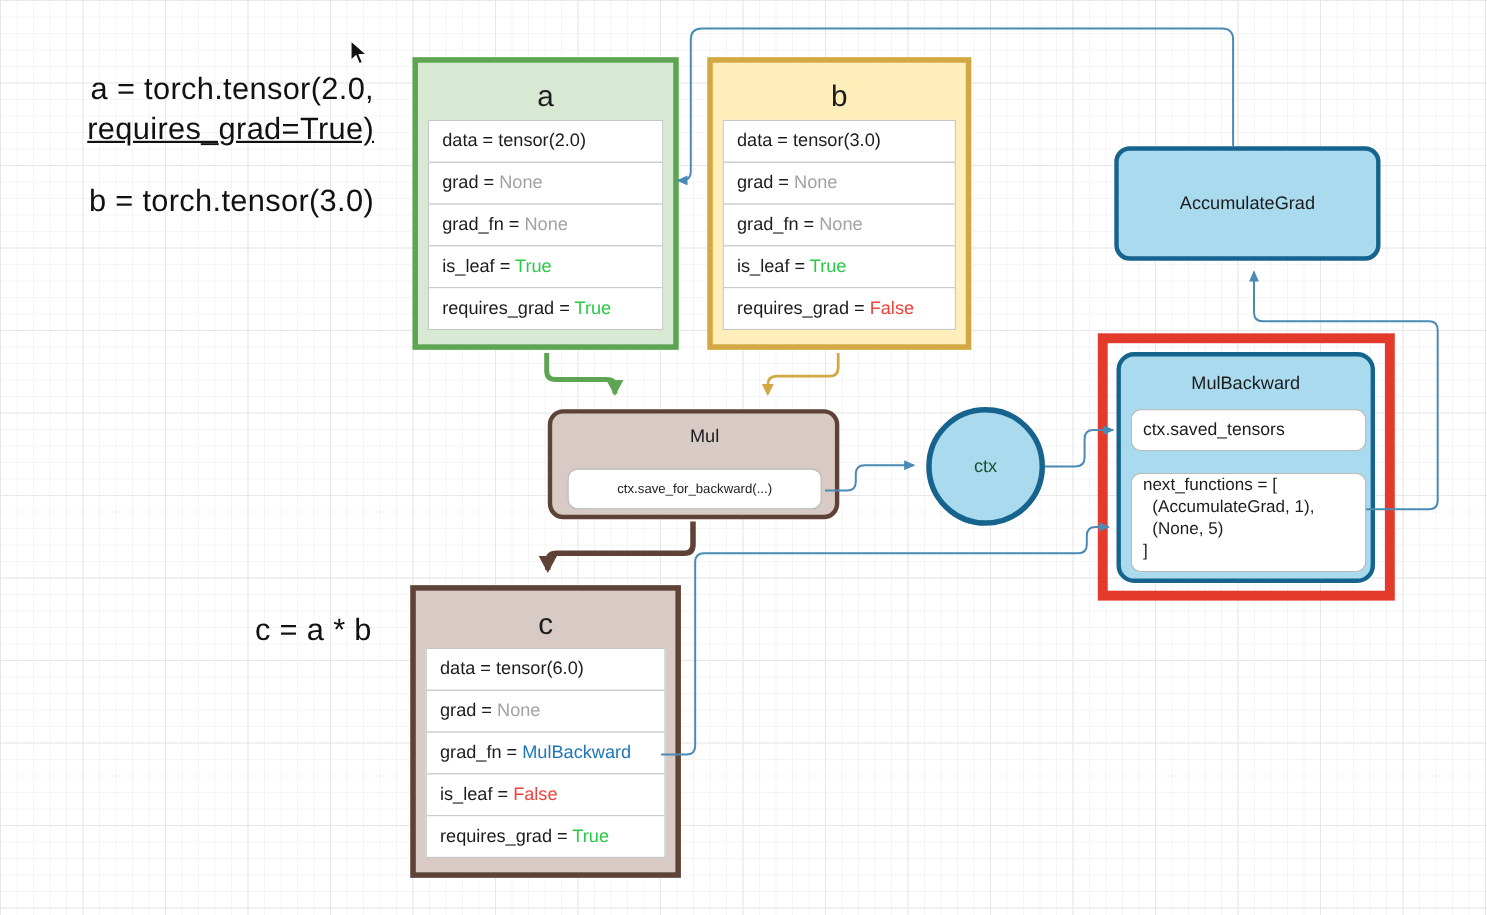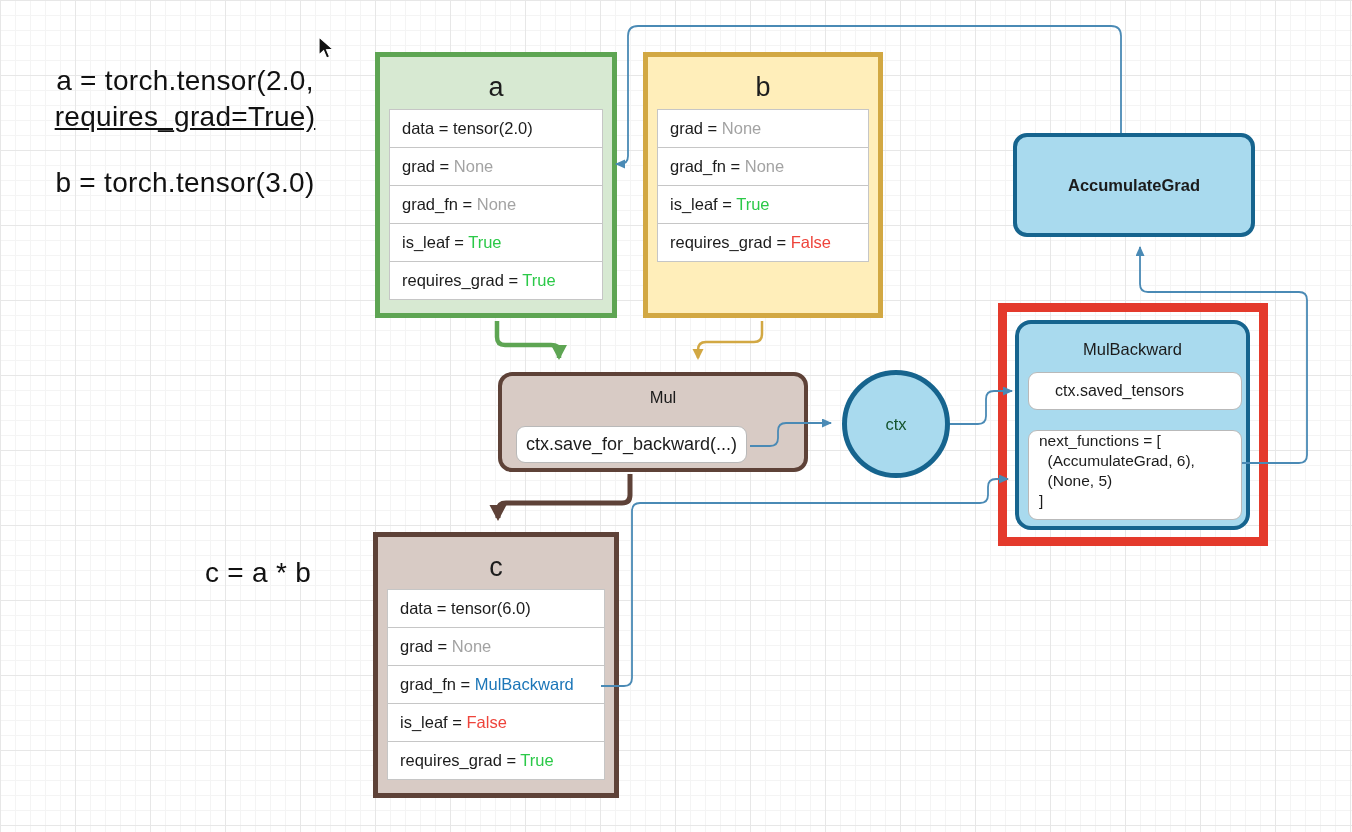--- a/index.html
+++ b/index.html
@@ -8,49 +8,49 @@
     position:relative;width:1352px;height:832px;overflow:hidden;
     background-color:#ffffff;
     background-image:
       linear-gradient(#e7e7e7 1px, transparent 1px),
       linear-gradient(90deg,#e7e7e7 1px, transparent 1px),
       linear-gradient(#f4f4f4 1px, transparent 1px),
       linear-gradient(90deg,#f4f4f4 1px, transparent 1px);
     background-size:75px 75px,75px 75px,15px 15px,15px 15px;
   }
   .abs{position:absolute;}
-  .code{color:#111;font-size:28px;line-height:34px;text-align:center;letter-spacing:0.3px;}
+  .code{color:#111;font-size:28px;line-height:34px;text-align:right;letter-spacing:0.3px;}
 
   
   .tbox{position:absolute;box-sizing:border-box;}
   .tbox .title{text-align:center;font-size:27px;color:#1d1d1d;margin-top:8px;height:44px;line-height:44px;}
   .rows{margin:0 9px;}
   .row{box-sizing:border-box;height:39px;line-height:37px;background:#fff;border:1px solid #c6c6c6;
        margin-top:-1px;padding-left:12px;font-size:16.5px;color:#1c1c1c;white-space:nowrap;overflow:hidden;}
   .row:first-child{margin-top:0;}
   .v-dark{color:#1c1c1c;} .v-gray{color:#a3a3a3;} .v-green{color:#2bc948;} .v-red{color:#ee443b;text-align:center;} .v-blue{color:#1c76b8;}
 
   .box-a{left:375px;top:52px;width:242px;height:266px;background:#d7e9d2;border:5px solid #5ea553;}
   .box-b{left:643px;top:52px;width:240px;height:266px;background:#ffeeba;border:5px solid #d2a843;}
   .box-c{left:373px;top:532px;width:246px;height:266px;background:#d8cbc5;border:5px solid #5e4238;}
 
   .node-title{text-align:center;font-size:16.5px;color:#1b1b1b;}
-  .mul{left:498px;top:372px;width:310px;height:100px;background:#d8cbc5;border:4px solid #5e4238;border-radius:14px;box-sizing:border-box;padding-left:20px;}
+  .mul{left:498px;top:372px;width:265px;height:100px;background:#d8cbc5;border:4px solid #5e4238;border-radius:14px;box-sizing:border-box;padding-left:20px;}
   .mul .node-title{margin-top:12px;}
   .pill{position:absolute;box-sizing:border-box;background:#fff;border:1px solid #b9b9b9;border-radius:9px;}
-  .mul .pill{left:14px;top:50px;width:231px;height:37px;line-height:35px;text-align:center;font-size:18px;color:#1c1c1c;}
+  .mul .pill{left:14px;top:50px;width:231px;height:37px;line-height:35px;text-align:center;font-size:12px;color:#1c1c1c;}
 
   .ctx{left:842px;top:370px;width:108px;height:108px;border-radius:50%;background:#a9daee;border:5px solid #16648e;box-sizing:border-box;
        text-align:center;line-height:98px;font-size:16.5px;color:#14532d;}
   .accgrad{left:1013px;top:133px;width:242px;height:104px;background:#a9daee;border:4px solid #16648e;border-radius:14px;box-sizing:border-box;
-       text-align:center;line-height:96px;font-size:16.5px;color:#1b1b1b;font-weight:bold;}
+       text-align:center;line-height:96px;font-size:16.5px;color:#1b1b1b;}
 
   .mulback{left:1015px;top:320px;width:235px;height:210px;background:#a9daee;border:4px solid #16648e;border-radius:16px;box-sizing:border-box;}
   .mulback .node-title{margin-top:16px;}
-  .mulback .pill-saved{left:9px;top:48px;width:214px;height:38px;line-height:36px;padding-left:26px;font-size:16px;color:#1c1c1c;}
+  .mulback .pill-saved{left:9px;top:48px;width:214px;height:38px;line-height:36px;padding-left:10px;font-size:16px;color:#1c1c1c;}
   .mulback .pill-next{left:9px;top:106px;width:214px;height:90px;font-size:15.5px;color:#1c1c1c;padding:0 0 0 10px;}
   .pre-line{white-space:pre;line-height:20px;}
 
   .redrect{left:998px;top:303px;width:270px;height:243px;border:9px solid #e43a2c;box-sizing:border-box;background:transparent;}
 
   svg.edges{position:absolute;left:0;top:0;pointer-events:none;}
   .cursor{left:317px;top:36px;}
 </style>
 </head>
 <body>
@@ -69,20 +69,21 @@
       <div class="row"><span>grad = </span><span class="v-gray">None</span></div>
       <div class="row"><span>grad_fn = </span><span class="v-gray">None</span></div>
       <div class="row"><span>is_leaf = </span><span class="v-green">True</span></div>
       <div class="row"><span>requires_grad = </span><span class="v-green">True</span></div>
     </div>
   </div>
 
   <div class="tbox box-b">
     <div class="title">b</div>
     <div class="rows">
+      <div class="row"><span>data = </span><span class="v-dark">tensor(3.0)</span></div>
       <div class="row"><span>grad = </span><span class="v-gray">None</span></div>
       <div class="row"><span>grad_fn = </span><span class="v-gray">None</span></div>
       <div class="row"><span>is_leaf = </span><span class="v-green">True</span></div>
       <div class="row"><span>requires_grad = </span><span class="v-red">False</span></div>
     </div>
   </div>
 
   <div class="tbox box-c">
     <div class="title">c</div>
     <div class="rows">
@@ -101,21 +102,21 @@
 
   <div class="abs ctx">ctx</div>
 
   <div class="abs accgrad">AccumulateGrad</div>
 
   <div class="abs mulback">
     <div class="node-title">MulBackward</div>
     <div class="pill pill-saved">ctx.saved_tensors</div>
     <div class="pill pill-next">
       <div class="pre-line">next_functions = [</div>
-      <div class="pre-line">  (AccumulateGrad, 6),</div>
+      <div class="pre-line">  (AccumulateGrad, 1),</div>
       <div class="pre-line">  (None, 5)</div>
       <div class="pre-line">]</div>
     </div>
   </div>
 
   <div class="abs redrect"></div>
 
   <svg class="edges" width="1352" height="832" viewBox="0 0 1352 832">
     <defs>
       <marker id="m-blue" markerUnits="userSpaceOnUse" markerWidth="11" markerHeight="10" refX="9" refY="4.5" orient="auto">

